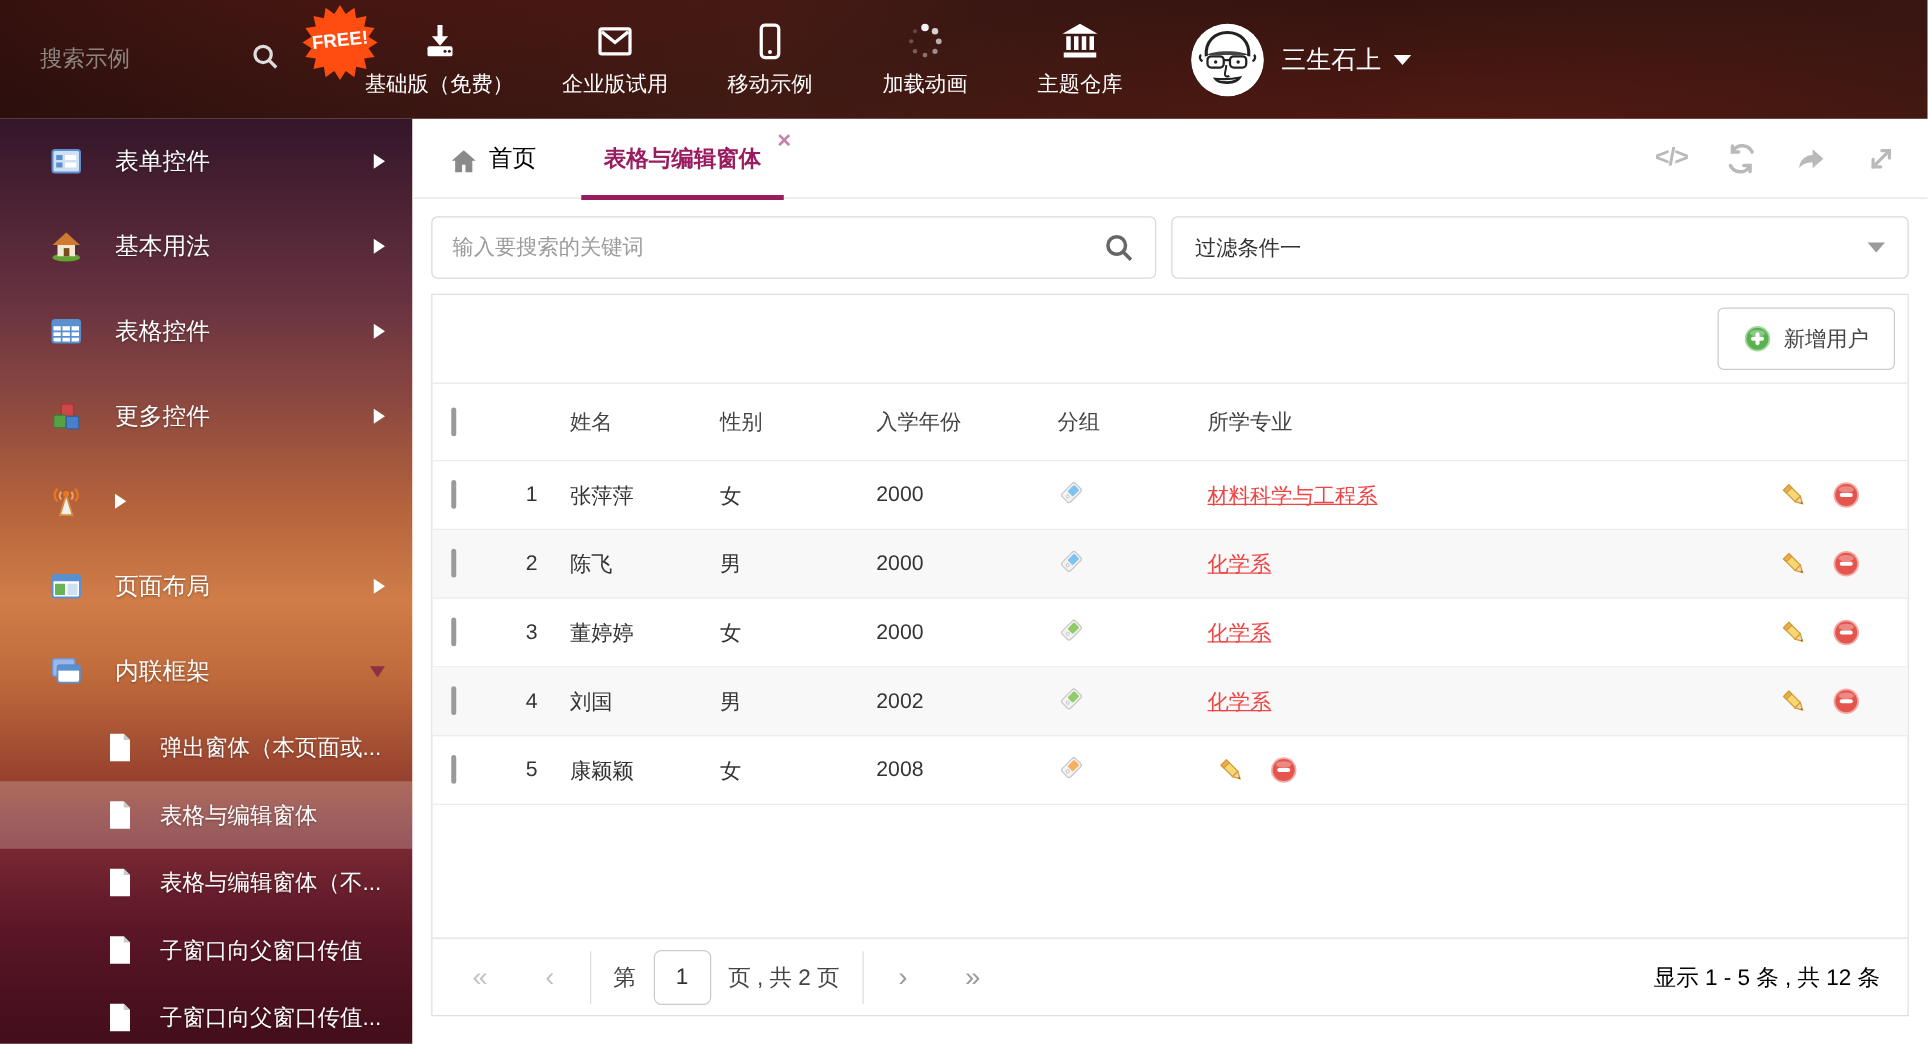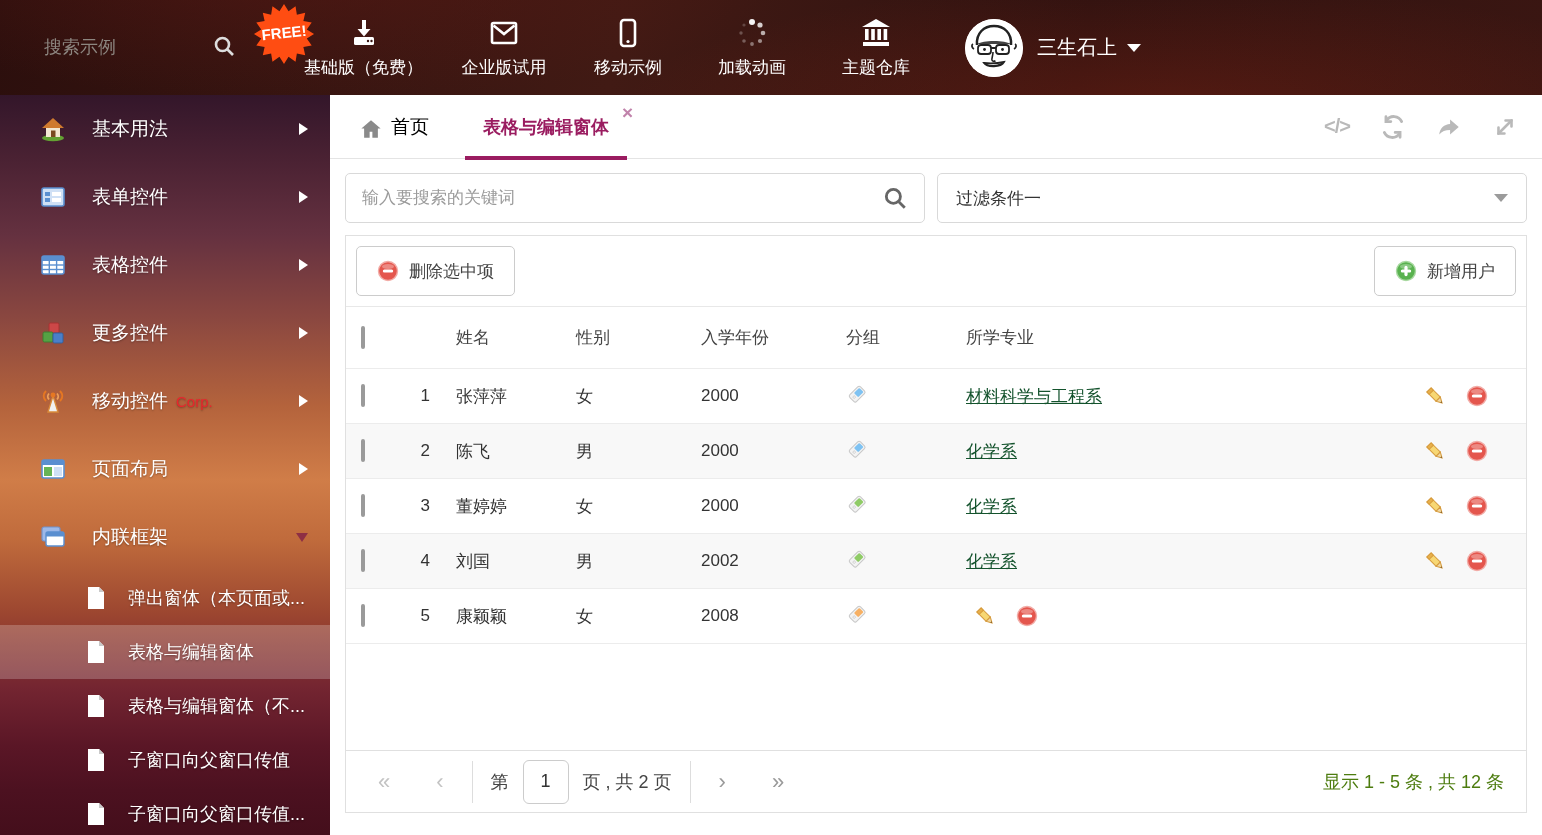--- a/index.html
+++ b/index.html
@@ -8,21 +8,21 @@
 
   
   .header { position:absolute; left:0; top:0; width:1542px; height:95px;
     background:
       radial-gradient(900px 220px at 75% 120%, rgba(150,40,20,.35), transparent 60%),
       radial-gradient(700px 200px at 20% -40%, rgba(90,25,20,.6), transparent 70%),
       linear-gradient(100deg,#2c0f0d 0%,#411a14 40%,#301210 70%,#3a1612 100%);
     display:flex; align-items:center; color:#fff; z-index:5; }
   .logo-wrap { display:flex; align-items:center; margin-left:16px; cursor:pointer; }
   .logo-title { font-size:28px; font-weight:bold; margin-left:12px; letter-spacing:.5px; }
-  .hdr-search { margin-left:44px; display:flex; align-items:center; }
+  .hdr-search { margin-left:32px; display:flex; align-items:center; }
   .hdr-search input { width:150px; background:transparent; border:none; outline:none;
     color:#ddd; font-size:18px; font-family:inherit; }
   .hdr-search input::placeholder { color:#8d8680; }
   .hdr-search .sicon { margin-left:18px; cursor:pointer; }
   .hdr-nav { display:flex; margin-left:68px; gap:38px; }
   .nav-item { position:relative; display:flex; flex-direction:column; align-items:center;
     gap:7px; cursor:pointer; min-width:86px; }
   .nav-item .lbl { font-size:17px; white-space:nowrap; }
   .free-badge { position:absolute; left:-52px; top:-14px; width:64px; height:62px; }
   .free-txt { position:absolute; left:-52px; top:-14px; width:64px; height:58px;
@@ -97,34 +97,34 @@
   .trow.alt { background:#f8f8f8; }
   .c-check { width:50px; padding-left:15px; flex:none; }
   .c-num   { width:40px; flex:none; text-align:right; padding-right:6px; }
   .c-name  { width:120px; flex:none; padding-left:20px; }
   .c-gen   { width:125px; flex:none; padding-left:20px; }
   .c-year  { width:145px; flex:none; padding-left:20px; }
   .c-group { width:120px; flex:none; padding-left:20px; }
   .c-major { flex:1; padding-left:20px; }
   .c-act   { width:130px; flex:none; display:flex; gap:20px; justify-content:flex-end; padding-right:38px; }
   .chk { width:18px; height:18px; border:2px solid #9a9a9a; border-radius:3px; background:#fff; cursor:pointer; }
-  .major-link { color:#14532d; text-decoration:underline; cursor:pointer; }
+  .major-link { color:#ef4444; text-decoration:underline; cursor:pointer; }
   .act-ic { width:22px; height:22px; cursor:pointer; }
 
   .spacer { flex:1; }
   .pager { height:62px; border-top:1px solid #e0e0e0; display:flex; align-items:center;
     padding:0 22px; font-size:18px; color:#444; }
   .pg-arrow { font-size:22px; cursor:pointer; padding:0 10px; }
   .pg-dis { color:#c3c3c3; }
   .pg-en { color:#9a9a9a; }
   .pg-gap { width:26px; }
   .pg-div { width:1px; height:42px; background:#ddd; margin:0 18px; }
   .pg-input { width:46px; height:44px; border:1px solid #ccc; border-radius:6px;
     text-align:center; font-size:18px; color:#333; margin:0 14px; font-family:inherit; outline:none; }
-  .pg-summary { margin-left:auto; color:#4d7c0f; }
+  .pg-summary { margin-left:auto; color:#000000; }
 </style>
 </head>
 <body>
 
 <div class="header">
   <div class="hdr-search">
     <input type="text" placeholder="搜索示例" style="">
     <span class="sicon">
       <svg width="24" height="24" viewBox="0 0 24 24" fill="none" stroke="#ddd" stroke-width="2.6">
         <circle cx="10.5" cy="10.5" r="6.5"></circle>
@@ -206,37 +206,37 @@
       </svg>
     </span>
     <span class="user-name">三生石上</span>
     <span class="caret-down-w"></span>
   </div>
 </div>
 
 <div class="sidebar">
   <div class="snav-item">
     <svg class="micon" viewBox="0 0 26 26">
-      <ellipse cx="13" cy="22" rx="11" ry="3.2" fill="#64a233"></ellipse>
-      <rect x="6" y="11" width="14" height="10" fill="#f3e8d2"></rect>
-      <polygon points="13,2 24,12 2,12" fill="#cf7a2e"></polygon>
-      <rect x="11" y="14.5" width="4.5" height="6.5" fill="#7a4a21"></rect>
-    </svg>
-    <span class="txt">基本用法</span>
-    <span class="tri-right"></span>
-  </div>
-  <div class="snav-item">
-    <svg class="micon" viewBox="0 0 26 26">
       <rect x="2" y="4" width="22" height="18" rx="2" fill="#cfe0f5" stroke="#5a8fd0" stroke-width="1.6"></rect>
       <rect x="5" y="8" width="5" height="4" fill="#5a8fd0"></rect>
         <rect x="12" y="8" width="9" height="4" fill="#fff"></rect>
       <rect x="5" y="14" width="5" height="4" fill="#5a8fd0"></rect>
         <rect x="12" y="14" width="9" height="4" fill="#fff"></rect>
     </svg>
     <span class="txt">表单控件</span>
+    <span class="tri-right"></span>
+  </div>
+  <div class="snav-item">
+    <svg class="micon" viewBox="0 0 26 26">
+      <ellipse cx="13" cy="22" rx="11" ry="3.2" fill="#64a233"></ellipse>
+      <rect x="6" y="11" width="14" height="10" fill="#f3e8d2"></rect>
+      <polygon points="13,2 24,12 2,12" fill="#cf7a2e"></polygon>
+      <rect x="11" y="14.5" width="4.5" height="6.5" fill="#7a4a21"></rect>
+    </svg>
+    <span class="txt">基本用法</span>
     <span class="tri-right"></span>
   </div>
   <div class="snav-item">
     <svg class="micon" viewBox="0 0 26 26">
       <rect x="2" y="4" width="22" height="18" rx="2" fill="#fff" stroke="#5a8fd0" stroke-width="1.6"></rect>
       <rect x="2" y="4" width="22" height="5" fill="#5a8fd0"></rect>
       <line x1="2" y1="13" x2="24" y2="13" stroke="#5a8fd0" stroke-width="1.4"></line>
       <line x1="2" y1="17.5" x2="24" y2="17.5" stroke="#5a8fd0" stroke-width="1.4"></line>
       <line x1="9.3" y1="9" x2="9.3" y2="22" stroke="#5a8fd0" stroke-width="1.4"></line>
       <line x1="16.6" y1="9" x2="16.6" y2="22" stroke="#5a8fd0" stroke-width="1.4"></line>
@@ -253,21 +253,20 @@
     <span class="txt">更多控件</span>
     <span class="tri-right"></span>
   </div>
   <div class="snav-item">
     <svg class="micon" viewBox="0 0 26 26">
       <polygon points="13,8 18,24 8,24" fill="#f0f0f0" stroke="#d98a3a" stroke-width="1.4"></polygon>
       <circle cx="13" cy="7" r="2.4" fill="#e67722"></circle>
       <path d="M6 3c-3 3-3 7 0 10M20 3c3 3 3 7 0 10" fill="none" stroke="#e67722" stroke-width="2"></path>
       <path d="M9 5.5c-1.6 1.7-1.6 4.3 0 6M17 5.5c1.6 1.7 1.6 4.3 0 6" fill="none" stroke="#f0a05a" stroke-width="1.8"></path>
     </svg>
-    <span class="txt"><span>移动控件</span><span class="corp">Corp.</span></span>
     <span class="tri-right"></span>
   </div>
   <div class="snav-item">
     <svg class="micon" viewBox="0 0 26 26">
       <rect x="2" y="4" width="22" height="18" rx="2" fill="#fff" stroke="#5a8fd0" stroke-width="1.6"></rect>
       <rect x="2" y="4" width="22" height="5" fill="#5a8fd0"></rect>
       <rect x="4" y="11" width="8" height="9" fill="#66b455"></rect>
       <rect x="14" y="11" width="8" height="9" fill="#cfe0f5"></rect>
     </svg>
     <span class="txt">页面布局</span>
@@ -366,28 +365,20 @@
       </svg>
     </div>
     <div class="sel-box">
       <span class="val">过滤条件一</span>
       <span class="caret-down-g"></span>
     </div>
   </div>
 
   <div class="panel">
     <div class="panel-toolbar">
-      <button class="btn">
-        <svg class="act-ic" viewBox="0 0 22 22">
-          <circle cx="11" cy="11" r="9.5" fill="#e4564d" stroke="#f2aca7" stroke-width="1.4"></circle>
-          <ellipse cx="11" cy="6.5" rx="6" ry="2.6" fill="#fff" opacity=".3"></ellipse>
-          <rect x="5.8" y="9.4" width="10.4" height="3.2" rx="1.6" fill="#fff"></rect>
-        </svg>
-        <span>删除选中项</span>
-      </button>
       <button class="btn btn-add">
         <svg class="act-ic" viewBox="0 0 22 22">
           <circle cx="11" cy="11" r="9.5" fill="#59b24f" stroke="#a8d8a0" stroke-width="1.4"></circle>
           <ellipse cx="11" cy="6.5" rx="6" ry="2.6" fill="#fff" opacity=".3"></ellipse>
           <rect x="5.8" y="9.4" width="10.4" height="3.2" rx="1.6" fill="#fff"></rect>
           <rect x="9.4" y="5.8" width="3.2" height="10.4" rx="1.6" fill="#fff"></rect>
         </svg>
         <span>新增用户</span>
       </button>
     </div>

